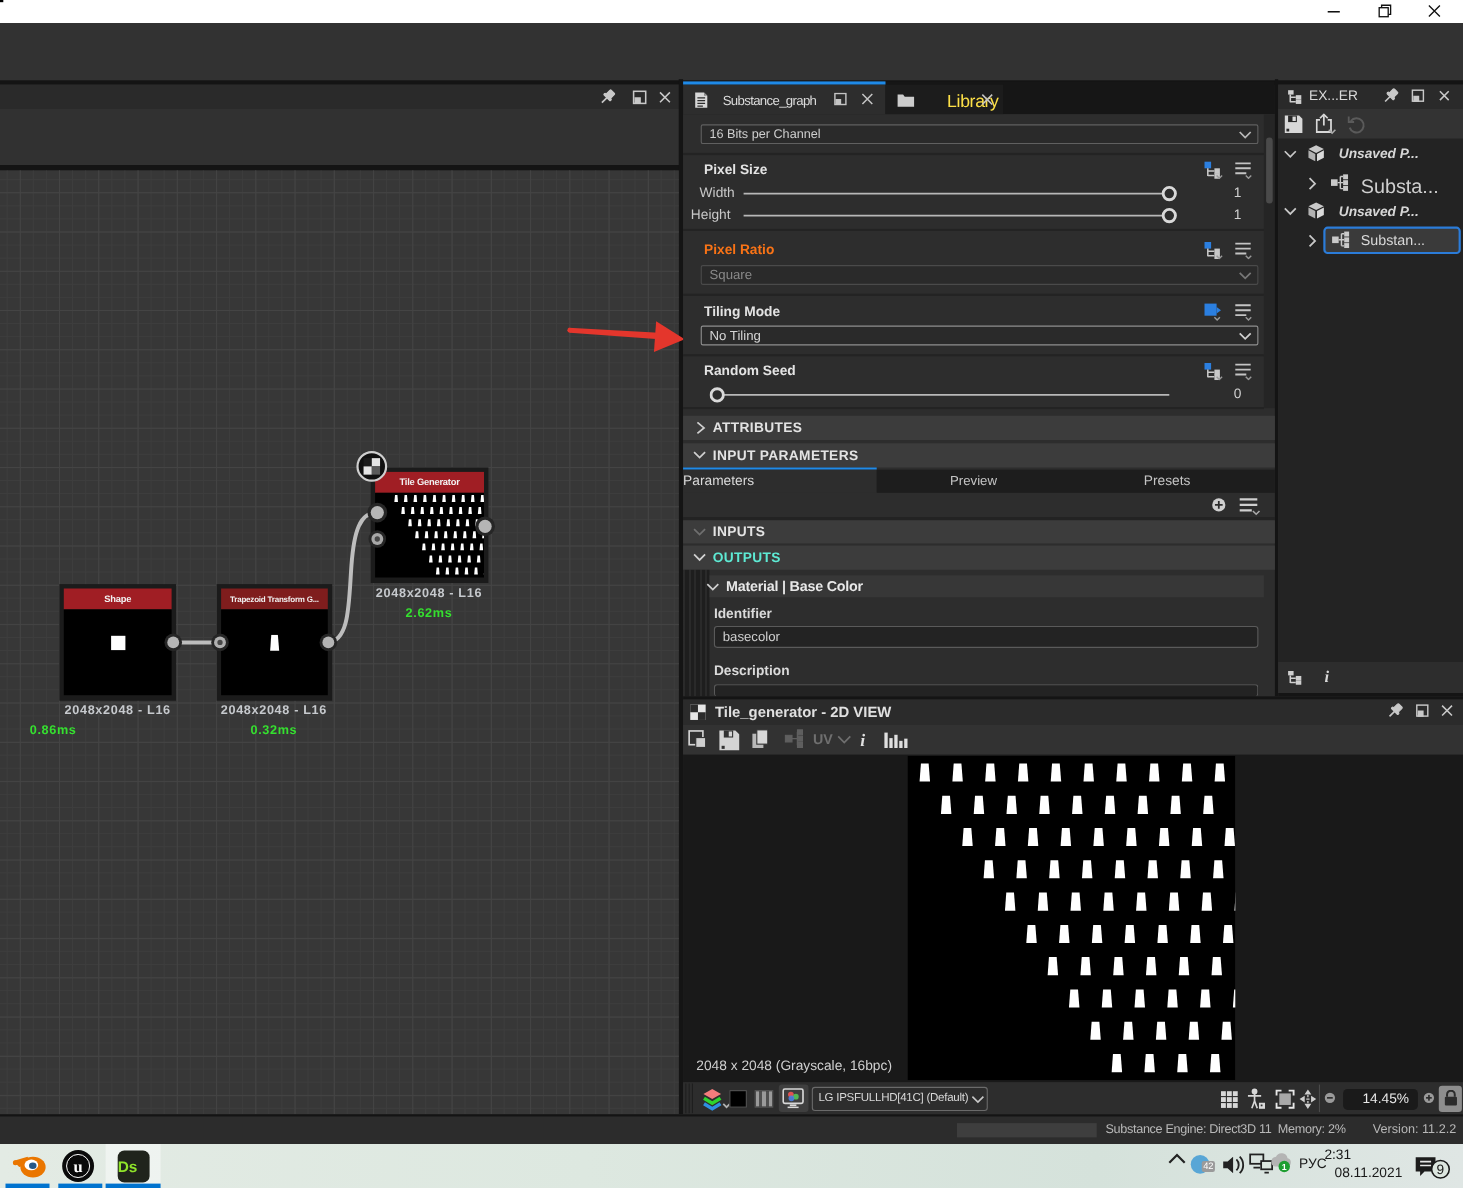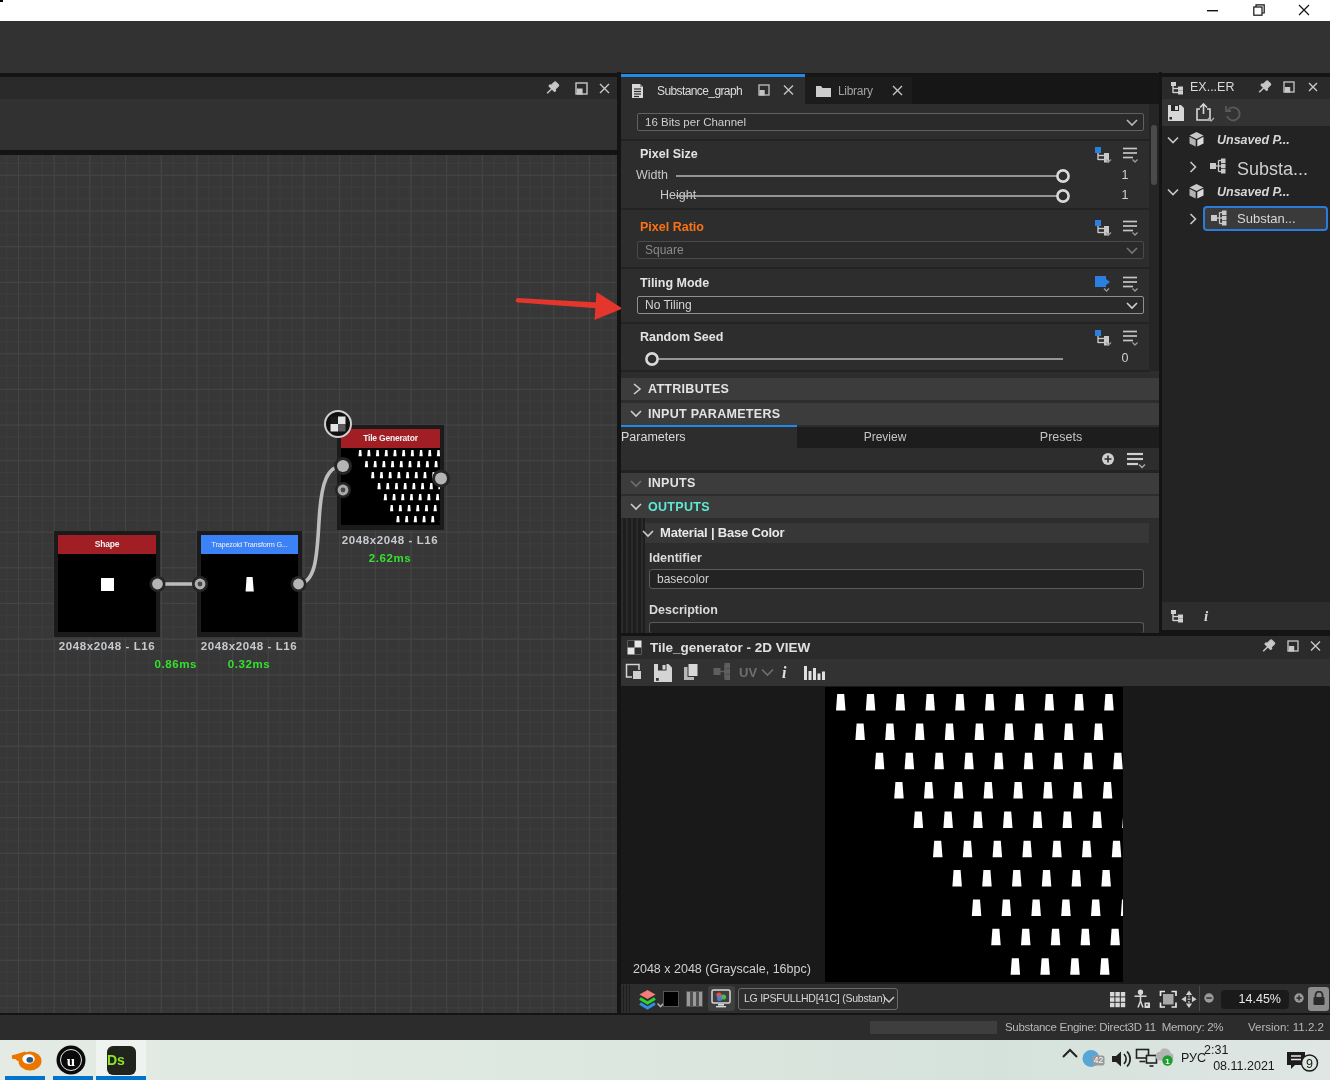--- a/index.html
+++ b/index.html
@@ -50,22 +50,22 @@
  <line x1="158" y1="584" x2="199" y2="584" stroke="#bdbdbd" stroke-width="3.6"></line>
  <path d="M298 584 C 318 583 317 548 319.5 514 C 321.8 483 327 466 343 466" fill="none" stroke="#bdbdbd" stroke-width="3.6"></path>
 </svg>
 
 <div class="abs" style="left:54px;top:531px;width:106px;height:106px;background:#1b1b1b"></div>
 <div class="abs" style="left:58px;top:535px;width:98px;height:19px;background:#a01e24;color:#f2f2f2;
  font-size:8.5px;font-weight:bold;text-align:center;line-height:19px;letter-spacing:-0.2px">Shape</div>
 <div class="abs" style="left:58px;top:554px;width:98px;height:78px;background:#000"></div>
 
 <div class="abs" style="left:197px;top:531px;width:105px;height:106px;background:#1b1b1b"></div>
-<div class="abs" style="left:201px;top:535px;width:97px;height:19px;background:#3b82f6;color:#f2f2f2;
- font-size:7.3px;font-weight:normal;text-align:center;line-height:19px;letter-spacing:-0.2px">Trapezoid Transform G...</div>
+<div class="abs" style="left:201px;top:535px;width:97px;height:19px;background:#7f1d1d;color:#f2f2f2;
+ font-size:7.3px;font-weight:bold;text-align:center;line-height:19px;letter-spacing:-0.2px">Trapezoid Transform G...</div>
 <div class="abs" style="left:201px;top:554px;width:97px;height:78px;background:#000"></div>
 
 <div class="abs" style="left:337px;top:425px;width:107px;height:105px;background:#1b1b1b"></div>
 <div class="abs" style="left:341px;top:429px;width:99px;height:19px;background:#a01e24;color:#f2f2f2;
  font-size:8.5px;font-weight:bold;text-align:center;line-height:19px;letter-spacing:-0.2px">Tile Generator</div>
 <div class="abs" style="left:341px;top:448px;width:99px;height:77px;background:#000"></div>
 
 <div class="abs" style="left:101px;top:578px;width:13px;height:13px;background:#fff"></div>
 <svg width="12" height="16" style="left:245px;top:577">
  <path d="M1.6 0 L7.6 0 L8.8 14.5 L0.6 14.5 Z" fill="#fff"></path>
@@ -161,21 +161,21 @@
   <rect x="330.5" y="424" width="7.5" height="7.5" fill="#e4e4e4"></rect>
   <rect x="338" y="424" width="7.5" height="7.5" fill="#5a5a5a"></rect>
  </g>
  <g>
   <polygon points="596.5,292 622.5,308.5 594.5,320" fill="#e4362c"></polygon>
   <polygon points="517,298 518,302.5 599.5,308.5 599,302.5" fill="#e4362c"></polygon>
   <circle cx="518" cy="300.2" r="2.2" fill="#e4362c"></circle>
  </g>
 </svg>
 <div class="txt b" style="left:27px;top:640px;width:160px;text-align:center;font-size:11.5px;color:#c6c9cd;letter-spacing:0.6px">2048x2048 - L16</div>
-<div class="txt b" style="left:37px;top:658px;width:160px;text-align:right;font-size:11.5px;color:#35e02f;letter-spacing:0.6px">0.86ms</div>
+<div class="txt b" style="left:27px;top:658px;width:160px;text-align:left;font-size:11.5px;color:#35e02f;letter-spacing:0.6px">0.86ms</div>
 <div class="txt b" style="left:169px;top:640px;width:160px;text-align:center;font-size:11.5px;color:#c6c9cd;letter-spacing:0.6px">2048x2048 - L16</div>
 <div class="txt b" style="left:169px;top:658px;width:160px;text-align:center;font-size:11.5px;color:#35e02f;letter-spacing:0.6px">0.32ms</div>
 <div class="txt b" style="left:310px;top:534px;width:160px;text-align:center;font-size:11.5px;color:#c6c9cd;letter-spacing:0.6px">2048x2048 - L16</div>
 <div class="txt b" style="left:310px;top:552px;width:160px;text-align:center;font-size:11.5px;color:#35e02f;letter-spacing:0.6px">2.62ms</div>
 <div class="abs" style="left:621px;top:74px;width:538px;height:30px;background:#161616"></div>
 <div class="abs" style="left:621px;top:74px;width:184px;height:3px;background:#1f8ae8"></div>
 <div class="abs" style="left:621px;top:77px;width:184px;height:27px;background:#2d2d2d"></div>
 <div class="abs" style="left:805px;top:77px;width:107px;height:27px;background:#1c1c1c"></div>
 <svg width="16" height="16" style="left:630px;top:83">
  <path d="M2 1 h8 l3 3 v11 h-11 z" fill="#d8d8d8"></path>
@@ -189,21 +189,21 @@
 </svg>
 <div class="txt" style="left:657px;top:84px;font-size:12px;letter-spacing:-0.6px;color:#dcdcdc">Substance_graph</div>
 <svg width="40" height="14" style="left:758px;top:84">
  <rect x="1" y="1" width="10" height="10" fill="none" stroke="#c4c4c4" stroke-width="1.3"></rect>
  <path d="M1.5 6 h5.2 v5.5 h-5.2 z" fill="#c4c4c4"></path>
  <path d="M26 1.5 l9 9 m0 -9 l-9 9" stroke="#c4c4c4" stroke-width="1.4"></path>
 </svg>
 <svg width="17" height="14" style="left:815px;top:84">
  <path d="M1 2 h5 l1.5 2 H16 v9 H1 z" fill="#cccccc"></path>
 </svg>
-<div class="txt" style="left:838px;top:84px;font-size:12px;letter-spacing:-0.3px;color:#a3a3a3">Library</div>
+<div class="txt" style="left:861px;top:84px;font-size:16px;letter-spacing:-0.3px;color:#fde047">Library</div>
 <svg width="12" height="12" style="left:892px;top:85">
  <path d="M1 1 l9 9 m0 -9 l-9 9" stroke="#c4c4c4" stroke-width="1.4"></path>
 </svg>
 <div class="abs" style="left:621px;top:104px;width:538px;height:529px;background:#2d2d2d"></div>
 
 <div class="abs" style="left:1149px;top:104px;width:10px;height:267px;background:#252525"></div>
 <div class="abs" style="left:1151px;top:125px;width:6px;height:60px;background:#4a4a4a;border-radius:3px"></div>
 <div class="abs" style="left:1159px;top:72px;width:3px;height:561px;background:#141414"></div>
 
 <div class="abs" style="left:637px;top:113px;width:507px;height:18px;background:#2a2a2a;border:1px solid #606060;border-radius:2px"></div>
@@ -227,21 +227,21 @@
  <line x1="1" y1="7" x2="15" y2="7" stroke="#c4c4c4" stroke-width="1.7"></line>
  <line x1="1" y1="11.5" x2="11" y2="11.5" stroke="#c4c4c4" stroke-width="1.7"></line>
  <path d="M10.5 13.5 l2.5 2.5 l2.5 -2.5" fill="none" stroke="#999" stroke-width="1.3"></path>
 </svg>
 <div class="txt" style="left:636px;top:168px;font-size:12.5px;color:#c8c8c8">Width</div>
 <svg width="430" height="20" style="left:645px;top:166" viewBox="645 0 430 20">
  <line x1="676" y1="10" x2="1063" y2="10" stroke="#b8b8b8" stroke-width="1.6"></line>
  <circle cx="1063.0" cy="10" r="5.6" fill="#2d2d2d" stroke="#d9d9d9" stroke-width="2.6"></circle>
 </svg>
 <div class="txt" style="left:1105px;top:168px;width:40px;text-align:center;font-size:12.5px;color:#d0d0d0">1</div>
-<div class="txt" style="left:660px;top:188px;font-size:12.5px;color:#c8c8c8">Height</div>
+<div class="txt" style="left:628px;top:188px;font-size:12.5px;color:#c8c8c8">Height</div>
 <svg width="430" height="20" style="left:645px;top:186" viewBox="645 0 430 20">
  <line x1="676" y1="10" x2="1063" y2="10" stroke="#b8b8b8" stroke-width="1.6"></line>
  <circle cx="1063.0" cy="10" r="5.6" fill="#2d2d2d" stroke="#d9d9d9" stroke-width="2.6"></circle>
 </svg>
 <div class="txt" style="left:1105px;top:188px;width:40px;text-align:center;font-size:12.5px;color:#d0d0d0">1</div>
 <div class="abs" style="left:621px;top:208px;width:528px;height:2px;background:#232323"></div>
 <div class="txt b" style="left:640px;top:220px;font-size:12.5px;color:#f97316">Pixel Ratio</div>
 <svg width="18" height="17" style="left:1094px;top:219">
  <rect x="1" y="1" width="6" height="6" fill="#2b7fe0"></rect>
  <line x1="4" y1="7" x2="4" y2="14" stroke="#c8c8c8" stroke-width="1.4"></line>
@@ -605,21 +605,21 @@
 <div class="abs" style="left:708px;top:986px;width:27px;height:25px;background:#3f3f3f;border-radius:3px"></div>
 <svg width="22" height="19" style="left:711px;top:989">
  <rect x="1" y="1" width="18" height="13" rx="1.5" fill="none" stroke="#d8d8d8" stroke-width="1.5"></rect>
  <circle cx="8" cy="6" r="2.6" fill="#e05252"></circle>
  <circle cx="12.5" cy="8" r="2.6" fill="#52b852"></circle>
  <circle cx="8.5" cy="9.5" r="2.6" fill="#4a7fe0" fill-opacity="0.9"></circle>
  <rect x="7" y="15" width="6" height="1.6" fill="#d8d8d8"></rect>
     <rect x="5" y="17" width="10" height="1.4" fill="#d8d8d8"></rect>
 </svg>
 <div class="abs" style="left:738px;top:988px;width:160px;height:22px;border:1px solid #6a6a6a;border-radius:3px"></div>
-<div class="txt" style="left:744px;top:988px;font-size:10.5px;letter-spacing:-0.25px;line-height:21px;color:#d8d8d8">LG IPSFULLHD[41C] (Substan)</div>
+<div class="txt" style="left:744px;top:988px;font-size:10.5px;letter-spacing:-0.25px;line-height:21px;color:#d8d8d8">LG IPSFULLHD[41C] (Default)</div>
 <svg width="12" height="8" style="left:883px;top:996">
     <path d="M1 1 l5 5 l5 -5" fill="none" stroke="#c8c8c8" stroke-width="1.5"></path>
   </svg>
 <svg width="100" height="22" style="left:1108px;top:988">
  <g fill="#d8d8d8">
   <rect x="2" y="4" width="4.4" height="4.4"></rect>
       <rect x="7.4" y="4" width="4.4" height="4.4"></rect>
       <rect x="12.8" y="4" width="4.4" height="4.4"></rect>
   <rect x="2" y="9.4" width="4.4" height="4.4"></rect>
       <rect x="7.4" y="9.4" width="4.4" height="4.4"></rect>

